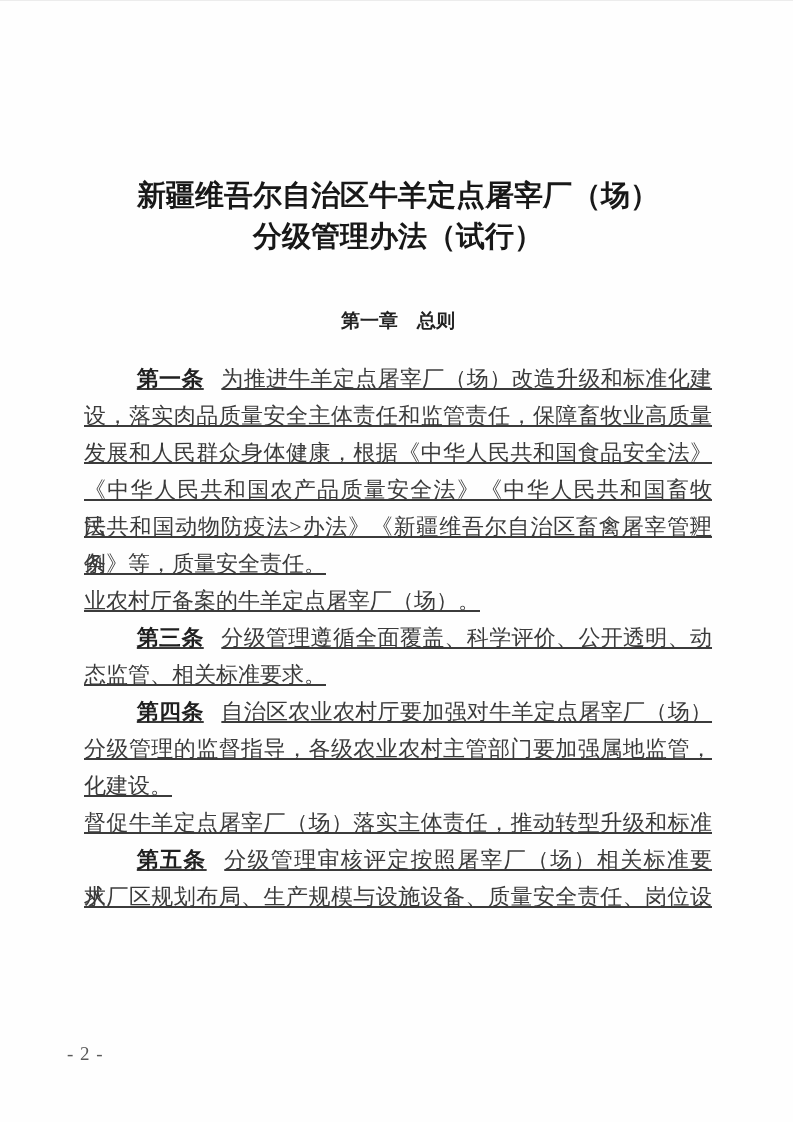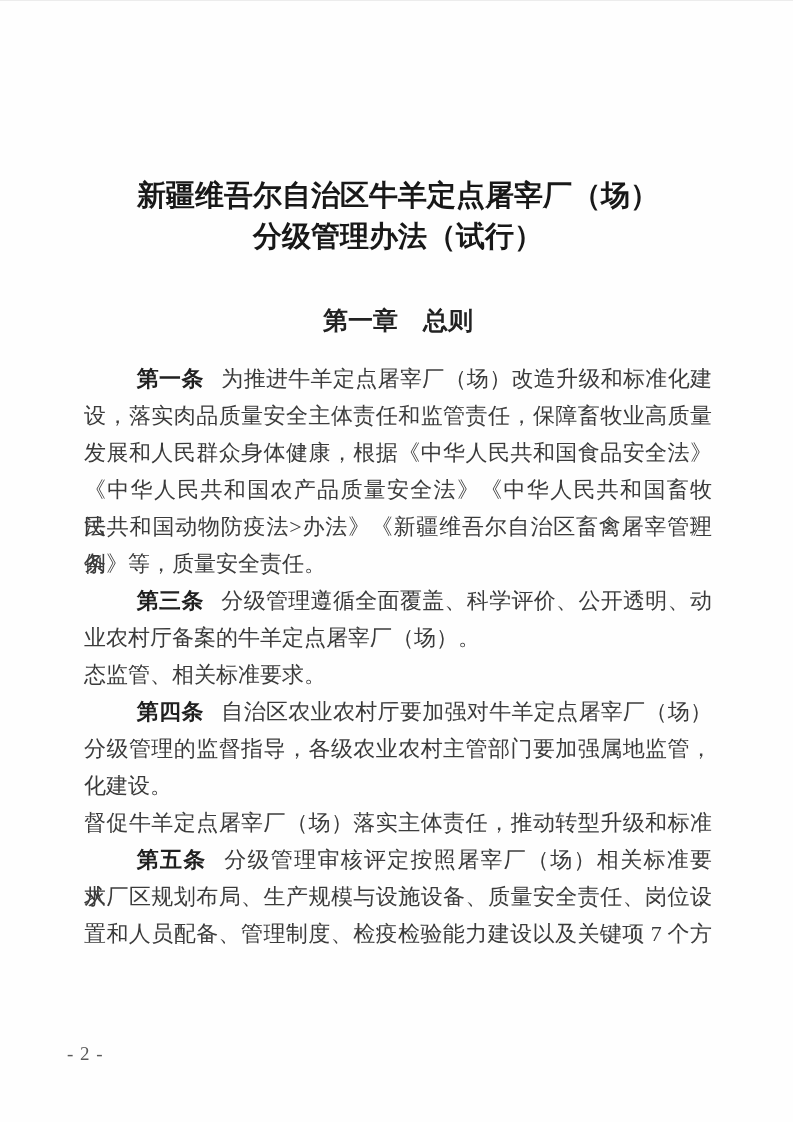--- a/index.html
+++ b/index.html
@@ -31,38 +31,39 @@
     font-weight: 700;
     font-size: 29px;
     line-height: 41px;
     text-align: center;
     color: #181818;
   }
   .chapter {
     margin-top: 50px;
     font-family: "Liberation Sans", "DejaVu Sans", sans-serif;
     font-weight: 700;
-    font-size: 25px;
+    font-size: 19px;
     line-height: 27px;
     text-align: center;
     color: #222222;
   }
   .paragraphs {
     margin-top: 26px;
   }
   .line {
     font-family: "Liberation Serif", "DejaVu Serif", serif;
     font-weight: 400;
     font-size: 22px;
     line-height: 37px;
     height: 37px;
     color: #3b3b3b;
     text-align: justify;
     text-align-last: left;
     white-space: normal;
+    text-decoration: underline;
   }
   .line.fill {
     text-align-last: justify;
   }
   .line.first {
     text-indent: 2.4em;
   }
   .article-label {
     font-family: "Liberation Sans", "DejaVu Sans", sans-serif;
     font-weight: 700;
@@ -90,26 +91,25 @@
       <div>分级管理办法（试行）</div>
     </div>
     <div class="chapter">第一章　总则</div>
     <div class="paragraphs">
         <div class="line first fill"><span class="article-label">第一条</span><span>为推进牛羊定点屠宰厂（场）改造升级和标准化建</span></div>
         <div class="line fill">设，落实肉品质量安全主体责任和监管责任，保障畜牧业高质量</div>
         <div class="line fill">发展和人民群众身体健康，根据《中华人民共和国食品安全法》</div>
         <div class="line fill">《中华人民共和国农产品质量安全法》《中华人民共和国畜牧法》</div>
         <div class="line fill">民共和国动物防疫法&gt;办法》《新疆维吾尔自治区畜禽屠宰管理条</div>
         <div class="line">例》等，质量安全责任。</div>
+        <div class="line">业农村厅备案的牛羊定点屠宰厂（场）。</div>
         <div class="line first fill"><span class="article-label">第三条</span><span>分级管理遵循全面覆盖、科学评价、公开透明、动</span></div>
-        <div class="line">业农村厅备案的牛羊定点屠宰厂（场）。</div>
         <div class="line">态监管、相关标准要求。</div>
         <div class="line first fill"><span class="article-label">第四条</span><span>自治区农业农村厅要加强对牛羊定点屠宰厂（场）</span></div>
         <div class="line fill">分级管理的监督指导，各级农业农村主管部门要加强属地监管，</div>
         <div class="line">化建设。</div>
         <div class="line fill">督促牛羊定点屠宰厂（场）落实主体责任，推动转型升级和标准</div>
         <div class="line first fill"><span class="article-label">第五条</span><span>分级管理审核评定按照屠宰厂（场）相关标准要求，</span></div>
         <div class="line fill">从厂区规划布局、生产规模与设施设备、质量安全责任、岗位设</div>
-        <div class="line fill">置和人员配备、管理制度、检疫检验能力建设以及关键项 7 个方</div>
       </div>
   </div>
   <div class="footer">- 2 -</div>
 </div>
 
 </body></html>

